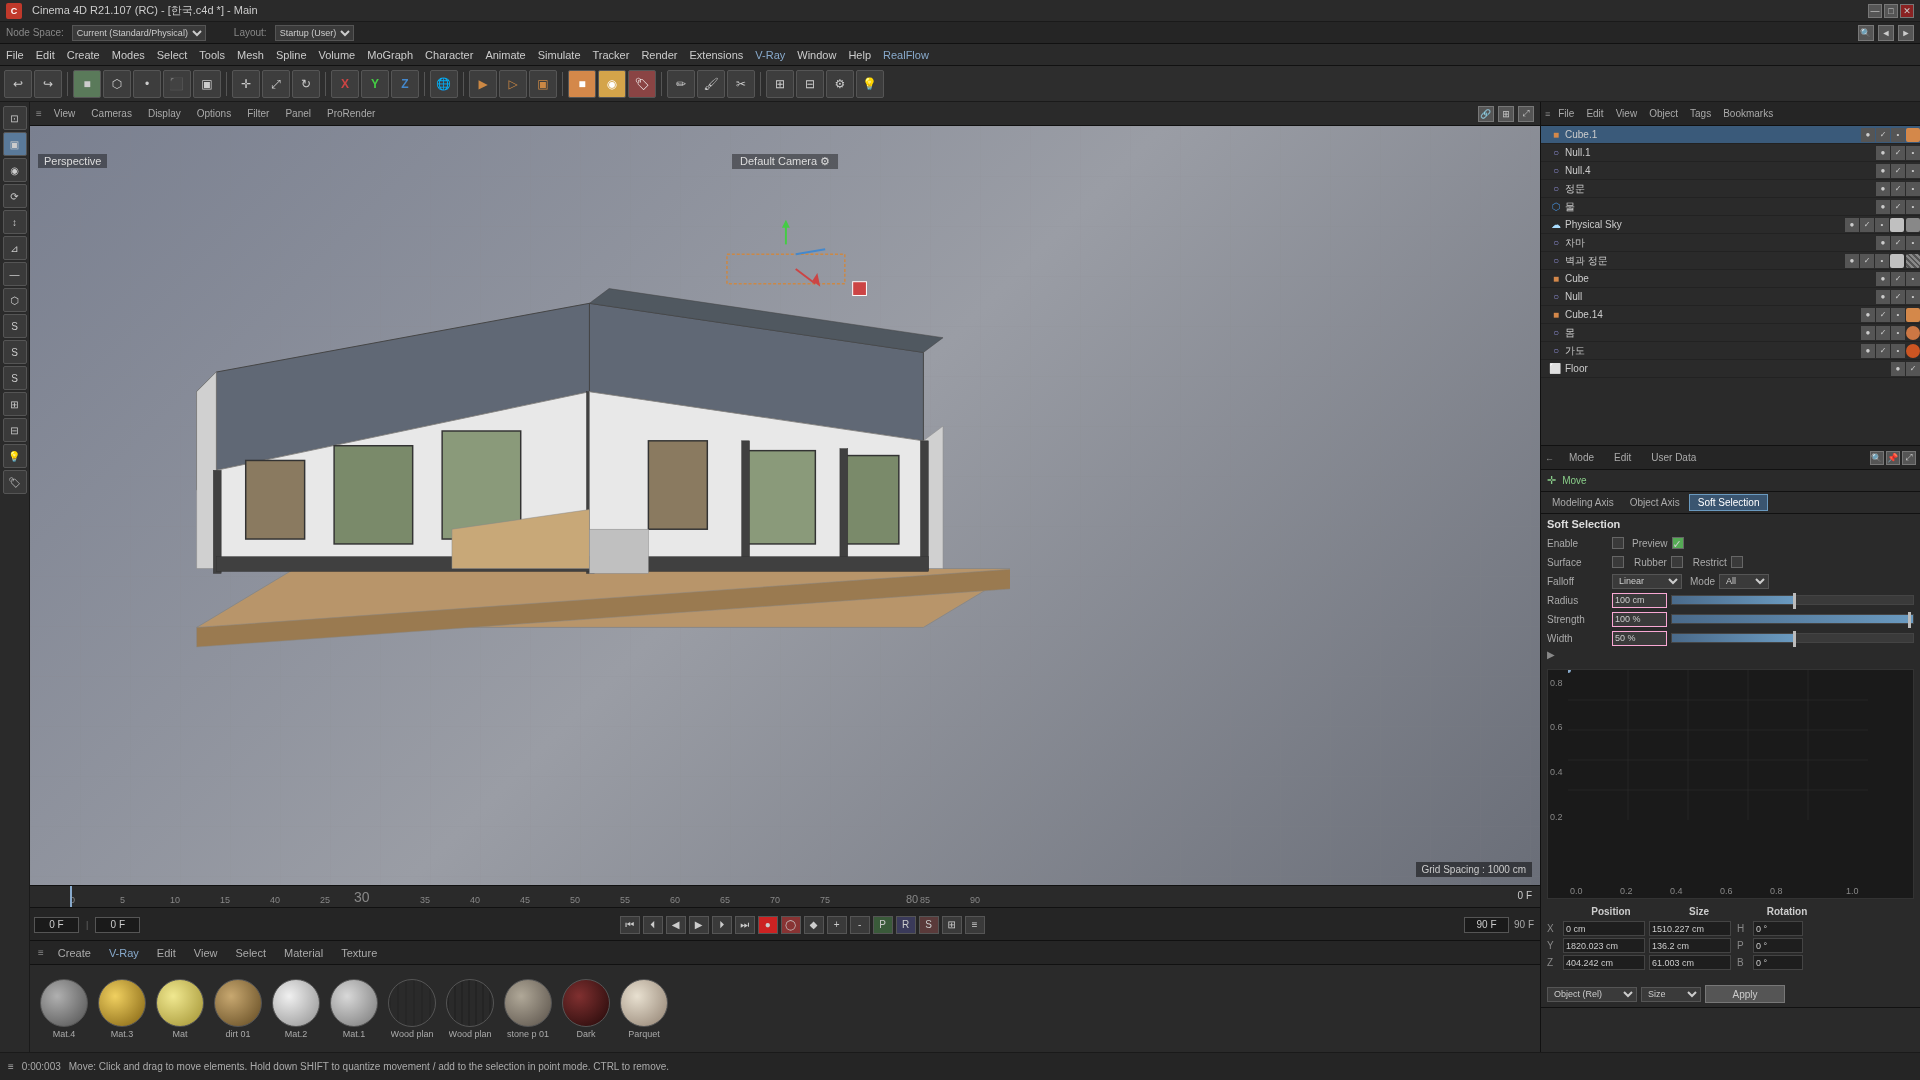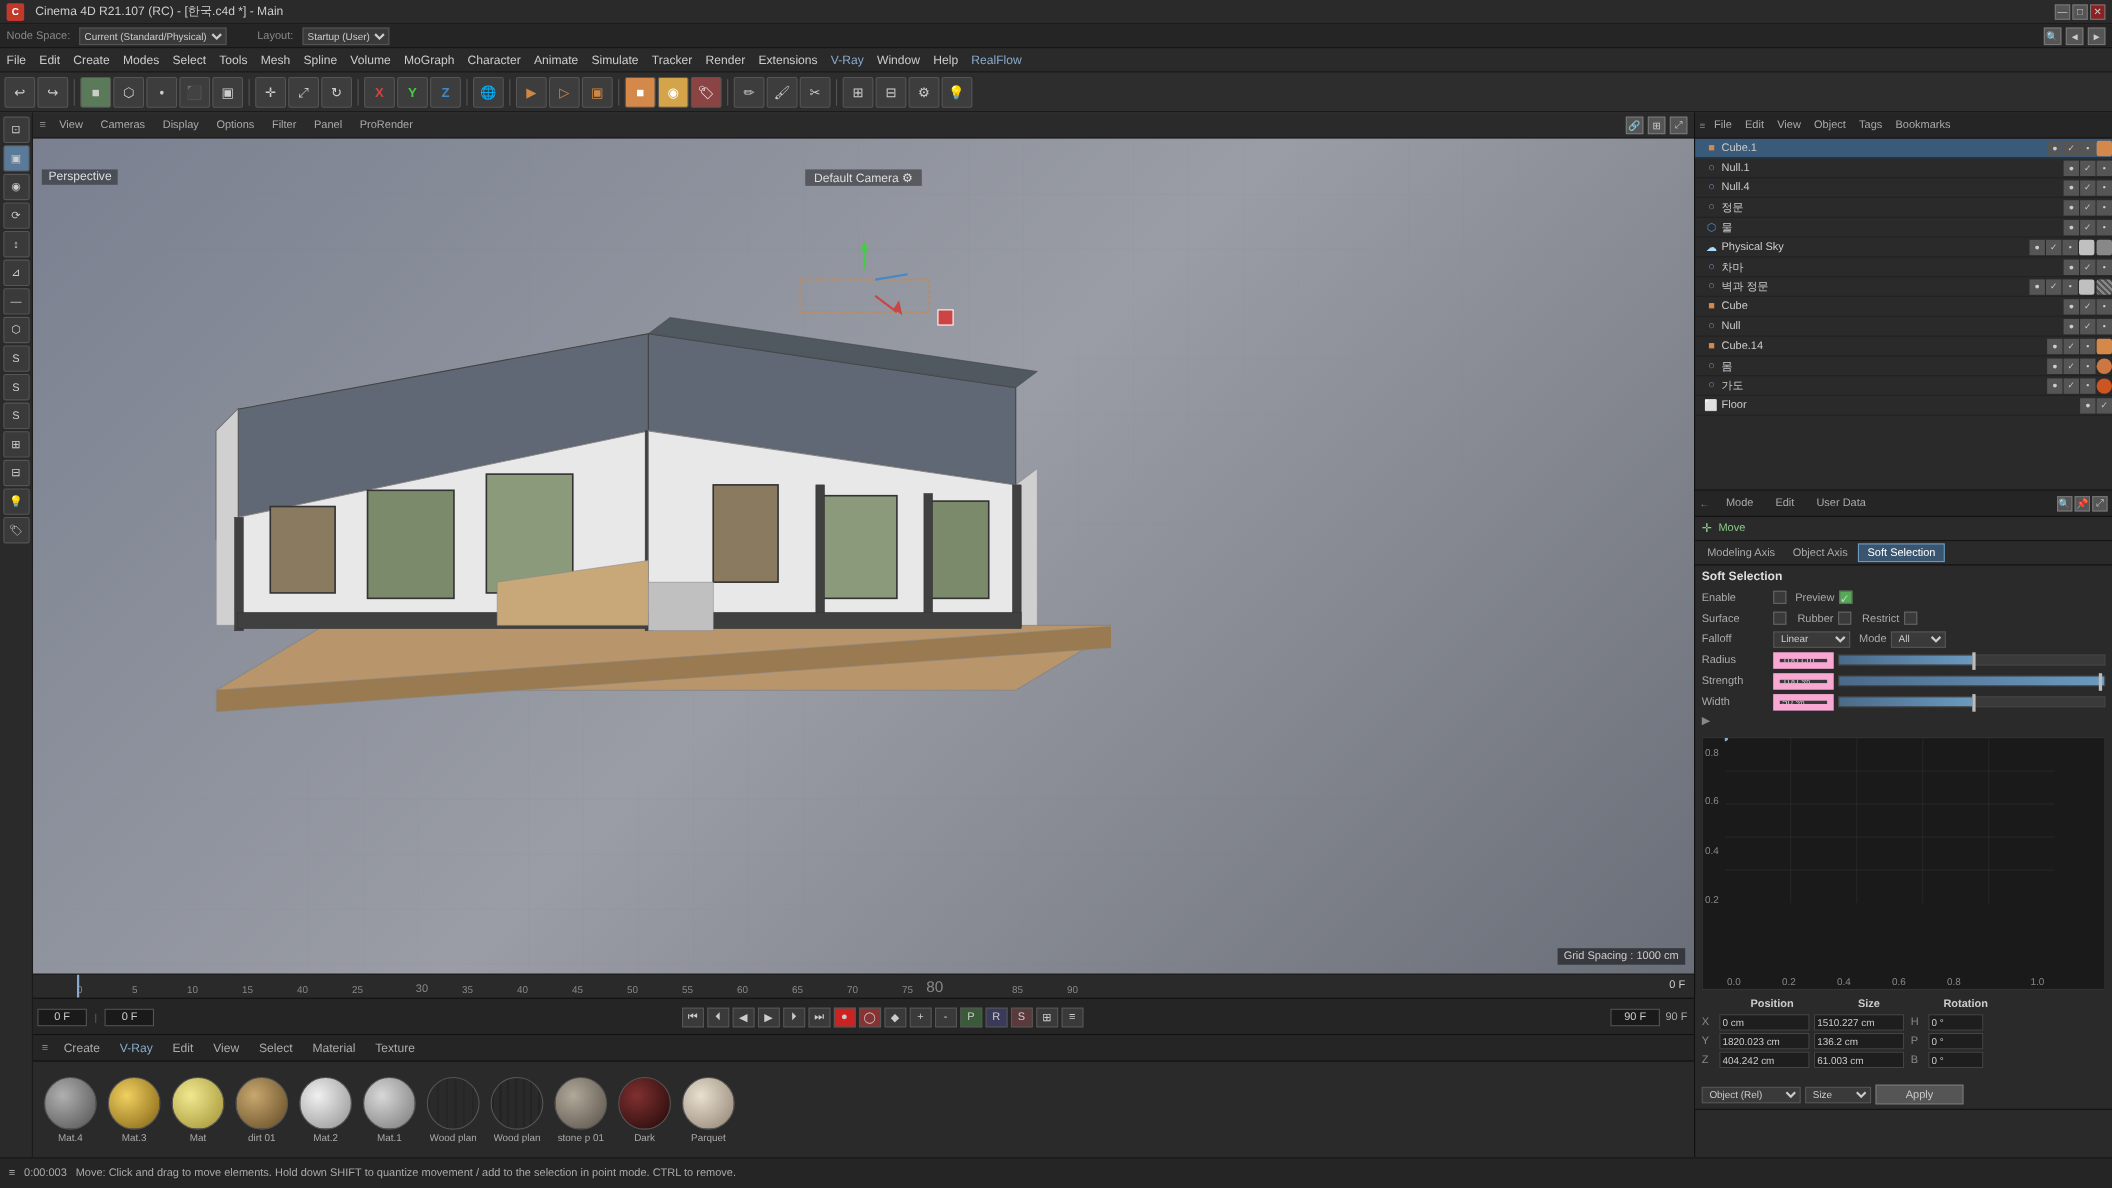--- a/index.html
+++ b/index.html
@@ -333,21 +333,21 @@
       background: #3a3a3a;
       border: 1px solid #555;
       color: #ccc;
       font-size: 9px;
       padding: 0 2px;
     }
     .ss-input {
       width: 55px;
       height: 15px;
       background: #3a3a3a;
-      border: 6px solid #f9a8d4;
+      border: 1px solid #f9a8d4;
       color: #ccc;
       font-size: 9px;
       padding: 0 2px;
     }
     .ss-slider-track {
       flex: 1;
       height: 10px;
       background: #3a3a3a;
       border: 1px solid #444;
       position: relative;
@@ -679,31 +679,31 @@
       <div id="timeline-area">
         <div id="timeline-ruler-row">
           <div style="position:absolute;top:0;left:0;right:0;bottom:0;display:flex;align-items:flex-end;padding:0 40px 2px;">
 
             <div style="position:absolute;left:40px;font-size:9px;color:#888;">0</div>
             <div style="position:absolute;left:90px;font-size:9px;color:#888;">5</div>
             <div style="position:absolute;left:140px;font-size:9px;color:#888;">10</div>
             <div style="position:absolute;left:190px;font-size:9px;color:#888;">15</div>
             <div style="position:absolute;left:240px;font-size:9px;color:#888;">40</div>
             <div style="position:absolute;left:290px;font-size:9px;color:#888;">25</div>
-            <div style="position:absolute;left:348px;font-size:10px;color:#888;">30</div>
+            <div style="position:absolute;left:324px;font-size:14px;color:#888;">30</div>
             <div style="position:absolute;left:390px;font-size:9px;color:#888;">35</div>
             <div style="position:absolute;left:440px;font-size:9px;color:#888;">40</div>
             <div style="position:absolute;left:490px;font-size:9px;color:#888;">45</div>
             <div style="position:absolute;left:540px;font-size:9px;color:#888;">50</div>
             <div style="position:absolute;left:590px;font-size:9px;color:#888;">55</div>
             <div style="position:absolute;left:640px;font-size:9px;color:#888;">60</div>
             <div style="position:absolute;left:690px;font-size:9px;color:#888;">65</div>
             <div style="position:absolute;left:740px;font-size:9px;color:#888;">70</div>
             <div style="position:absolute;left:790px;font-size:9px;color:#888;">75</div>
-            <div style="position:absolute;left:812px;font-size:14px;color:#888;margin-top:40px;">80</div>
+            <div style="position:absolute;left:876px;font-size:11px;color:#888;margin-top:40px;">80</div>
             <div style="position:absolute;left:890px;font-size:9px;color:#888;">85</div>
             <div style="position:absolute;left:940px;font-size:9px;color:#888;">90</div>
           </div>
 
           <div style="position:absolute;left:40px;top:0;width:2px;height:100%;background:#88aacc;"></div>
 
           <div style="position:absolute;right:8px;top:4px;font-size:10px;color:#ccc;">0 F</div>
         </div>
         <div id="playback-row">
 

